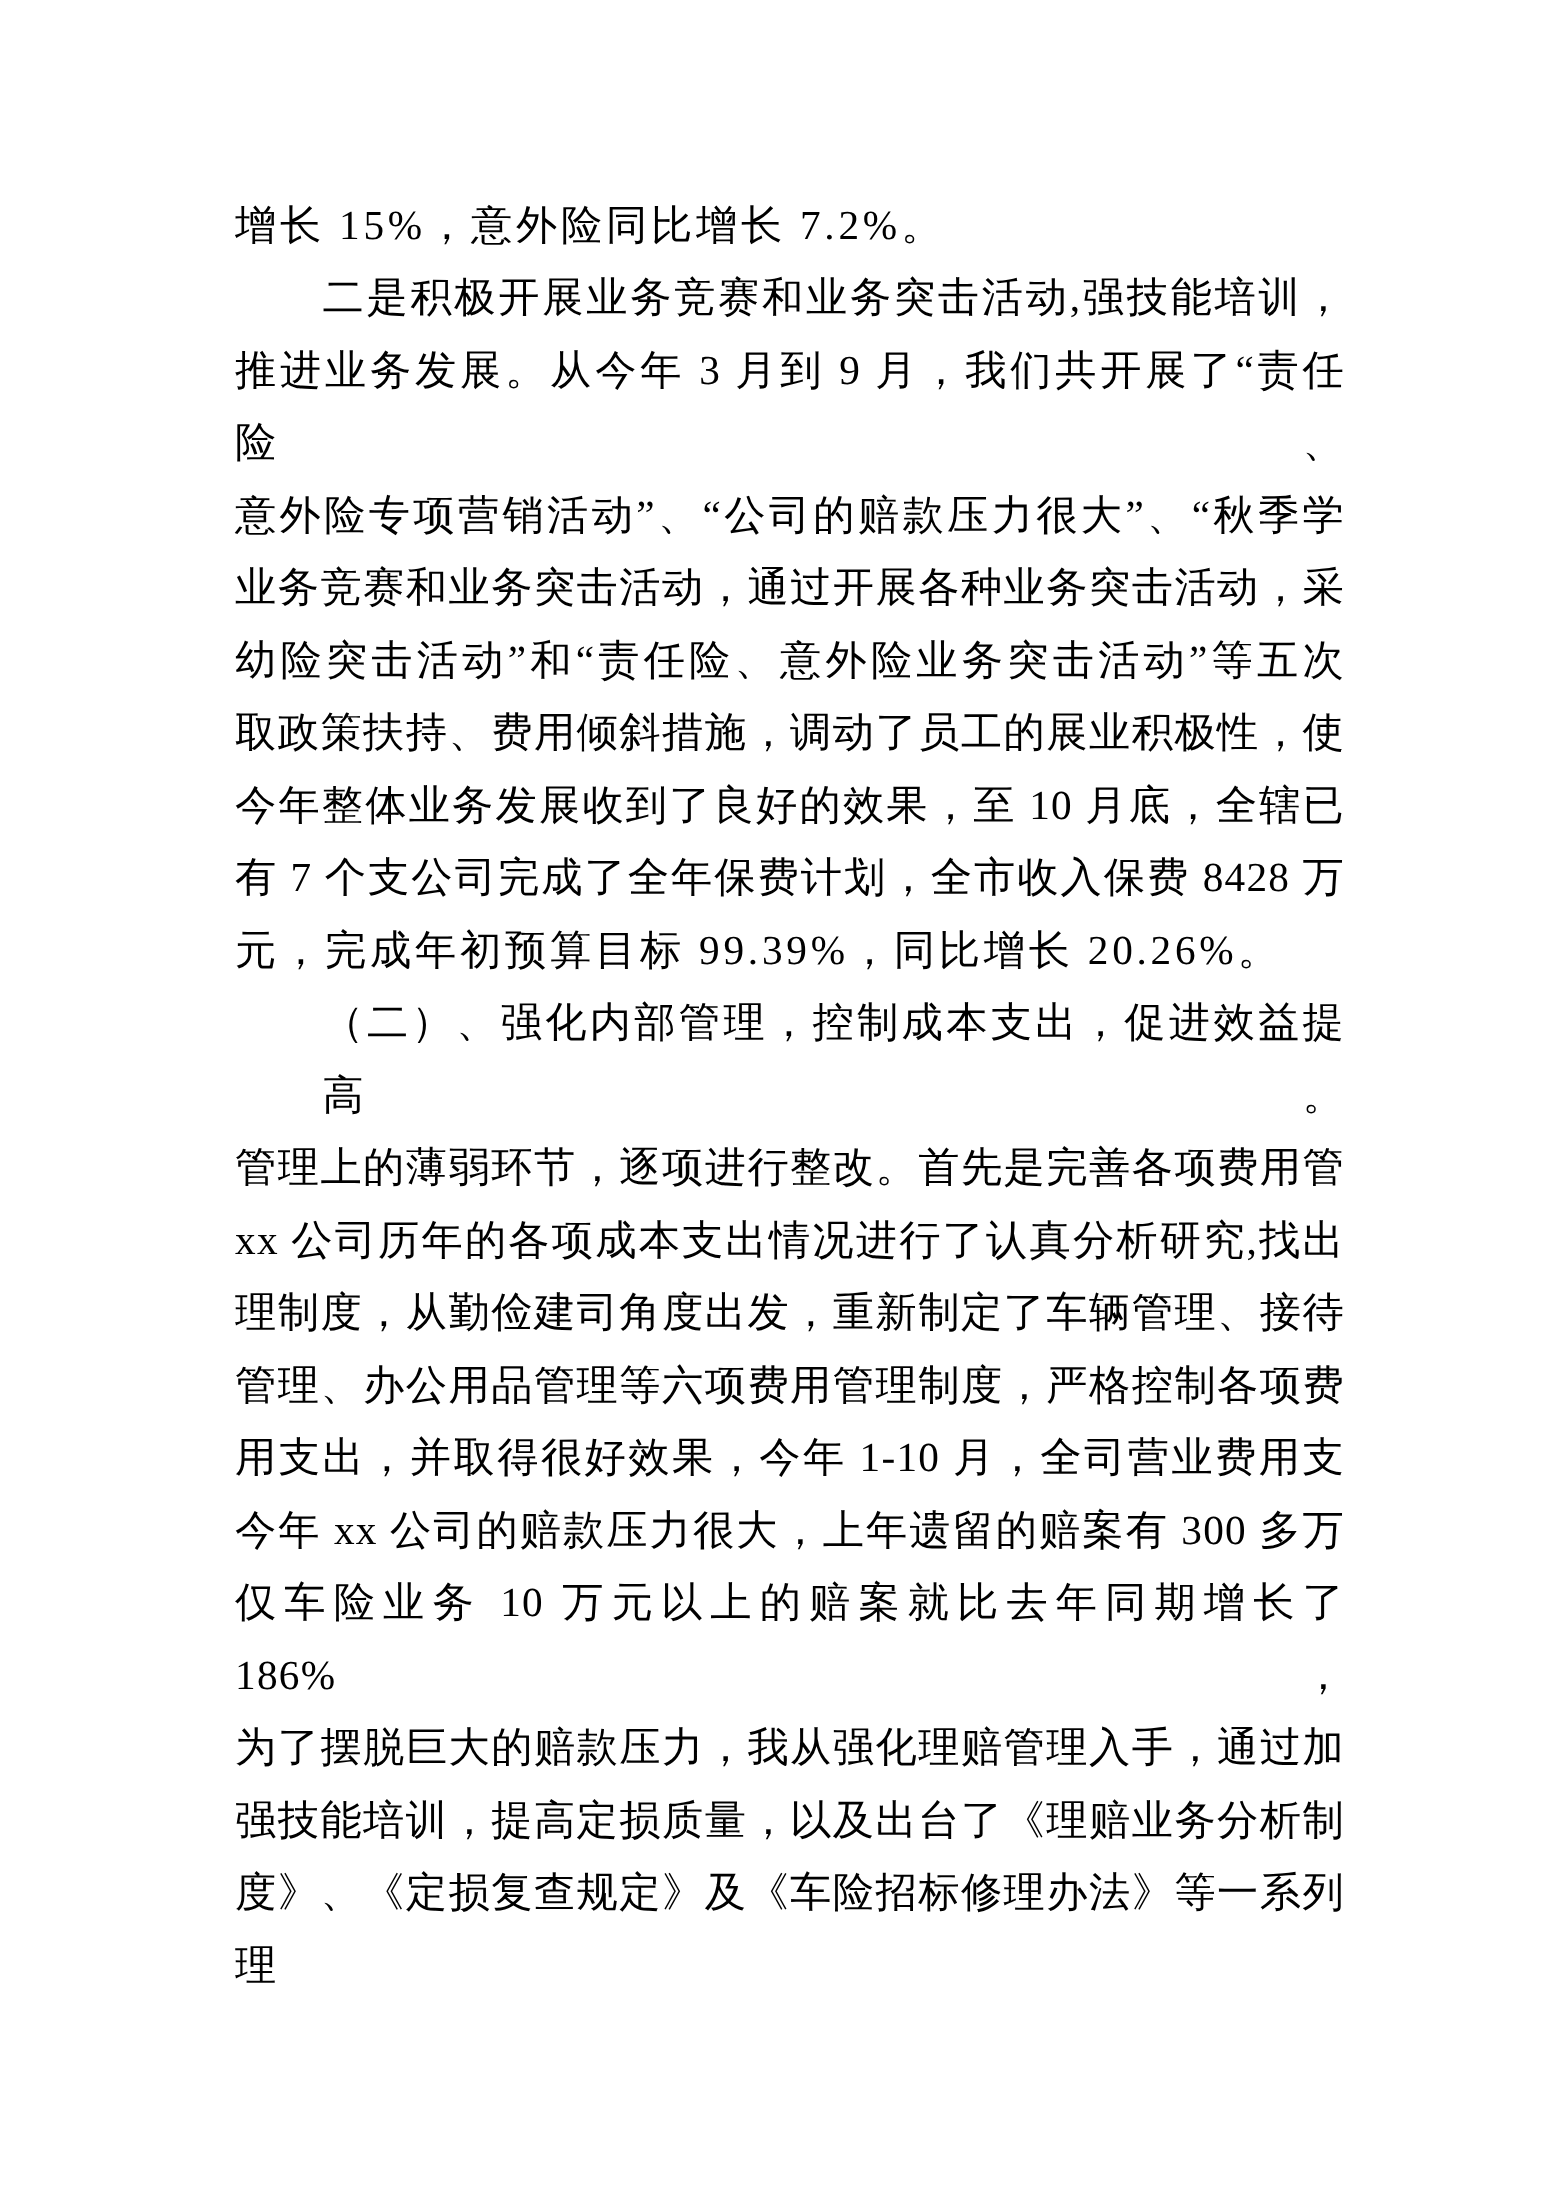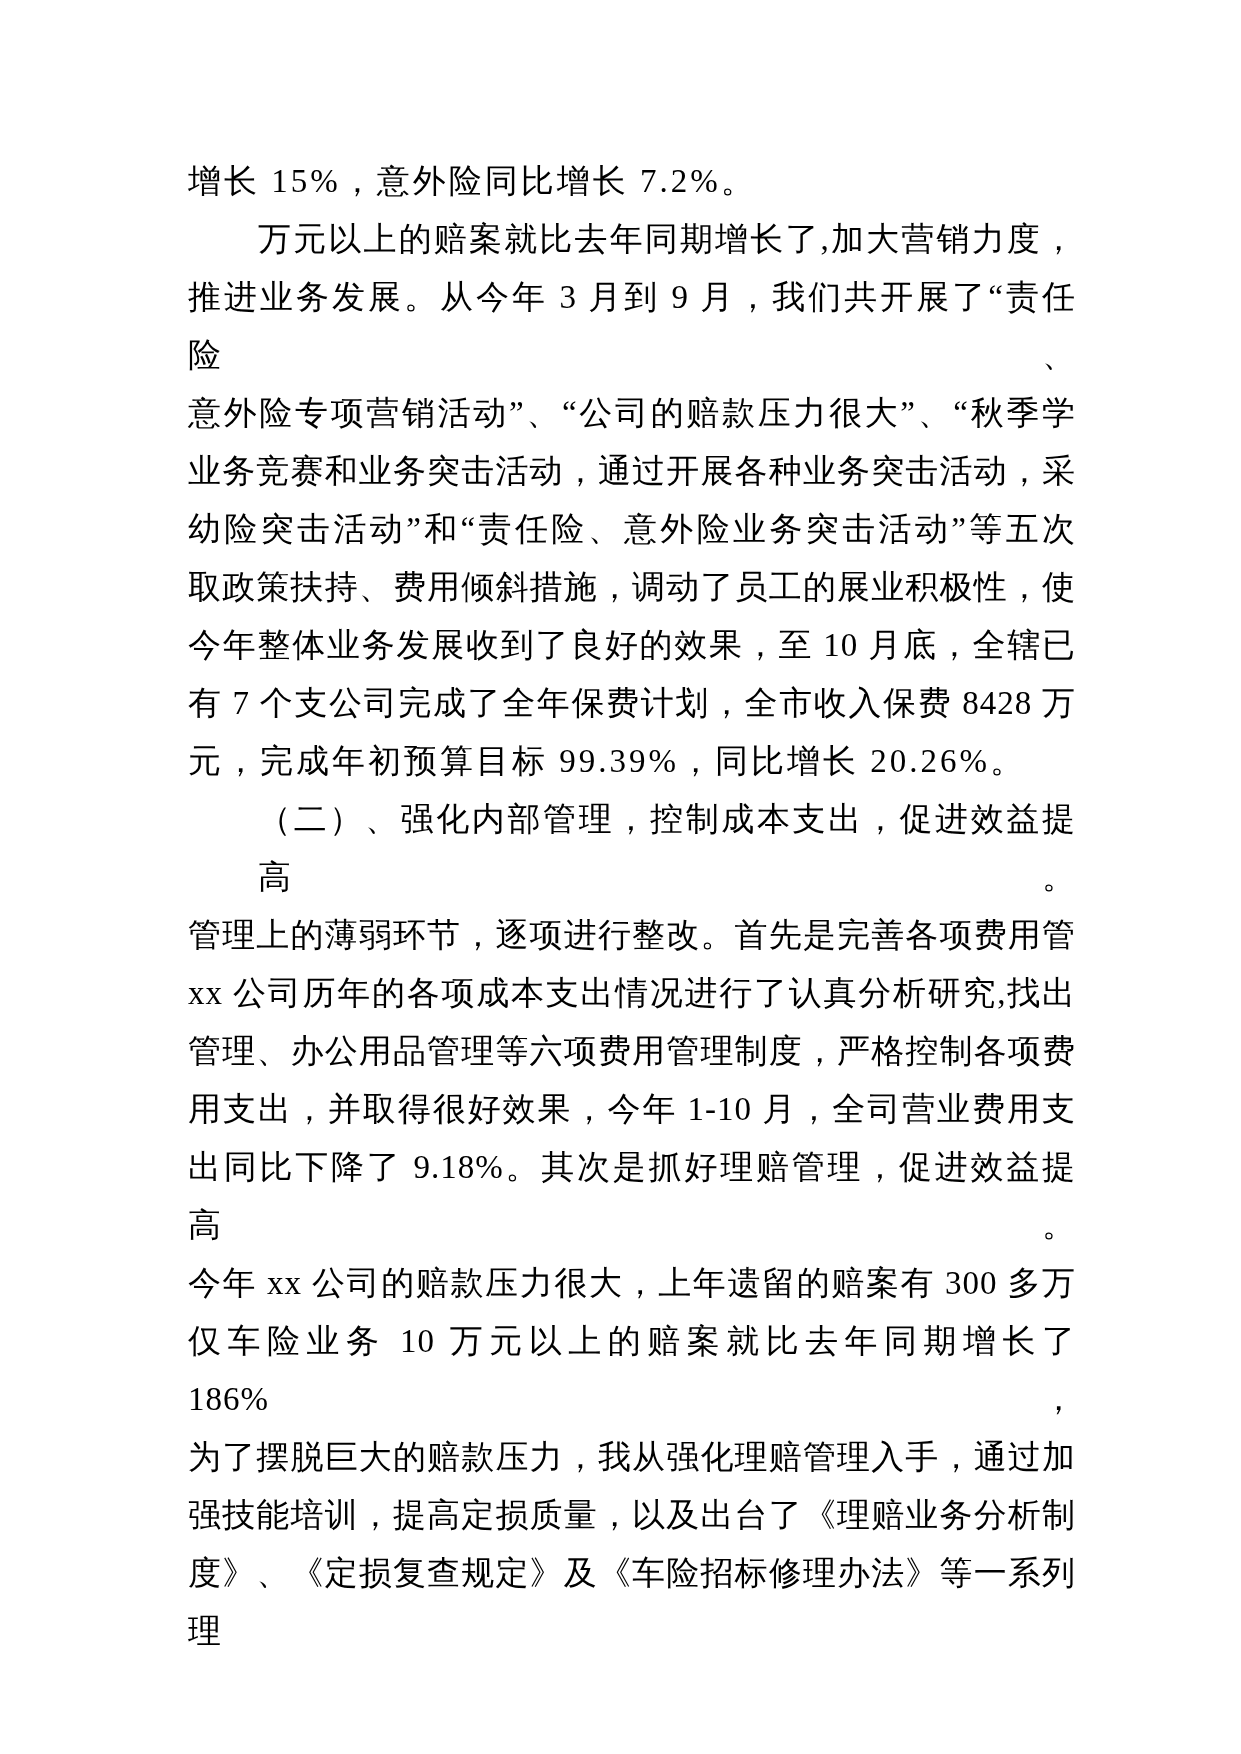--- a/index.html
+++ b/index.html
@@ -43,34 +43,34 @@
   .line.indent {
     padding-left: 70px;
   }
 </style>
 </head>
 <body>
 
 <div class="page" style="background: rgb(255, 255, 255);">
   <div class="textcol" style="color: rgb(0, 0, 0);">
       <div class="line">增长 15%，意外险同比增长 7.2%。</div>
-      <div class="line fill indent">万元以上的赔案就比去年同期增长了,加大营销力度，</div>
+      <div class="line fill indent">二是积极开展业务竞赛和业务突击活动,强技能培训，</div>
       <div class="line fill">推进业务发展。从今年 3 月到 9 月，我们共开展了“责任险、</div>
       <div class="line fill">意外险专项营销活动”、“公司的赔款压力很大”、“秋季学</div>
       <div class="line fill">业务竞赛和业务突击活动，通过开展各种业务突击活动，采</div>
       <div class="line fill">幼险突击活动”和“责任险、意外险业务突击活动”等五次</div>
       <div class="line fill">取政策扶持、费用倾斜措施，调动了员工的展业积极性，使</div>
       <div class="line fill">今年整体业务发展收到了良好的效果，至 10 月底，全辖已</div>
       <div class="line fill">有 7 个支公司完成了全年保费计划，全市收入保费 8428 万</div>
       <div class="line">元，完成年初预算目标 99.39%，同比增长 20.26%。</div>
       <div class="line fill indent">（二）、强化内部管理，控制成本支出，促进效益提高。</div>
       <div class="line fill">管理上的薄弱环节，逐项进行整改。首先是完善各项费用管</div>
       <div class="line fill">xx 公司历年的各项成本支出情况进行了认真分析研究,找出</div>
+      <div class="line fill">理制度，从勤俭建司角度出发，重新制定了车辆管理、接待</div>
       <div class="line fill">管理、办公用品管理等六项费用管理制度，严格控制各项费</div>
       <div class="line fill">用支出，并取得很好效果，今年 1-10 月，全司营业费用支</div>
-      <div class="line fill">出同比下降了 9.18%。其次是抓好理赔管理，促进效益提高。</div>
       <div class="line fill">今年 xx 公司的赔款压力很大，上年遗留的赔案有 300 多万</div>
       <div class="line fill">仅车险业务 10 万元以上的赔案就比去年同期增长了 186%，</div>
       <div class="line fill">为了摆脱巨大的赔款压力，我从强化理赔管理入手，通过加</div>
       <div class="line fill">强技能培训，提高定损质量，以及出台了《理赔业务分析制</div>
       <div class="line fill">度》、《定损复查规定》及《车险招标修理办法》等一系列理</div>
     </div>
 </div>
 
 </body></html>

